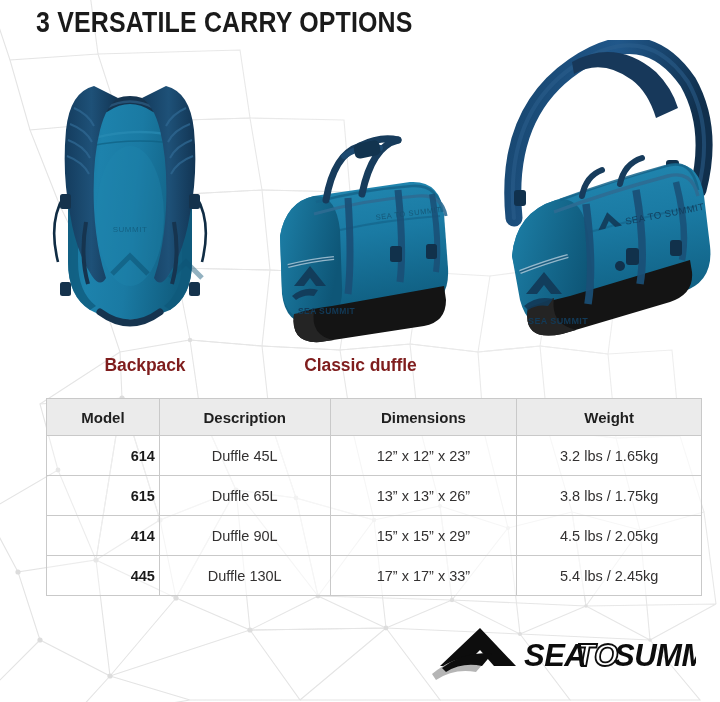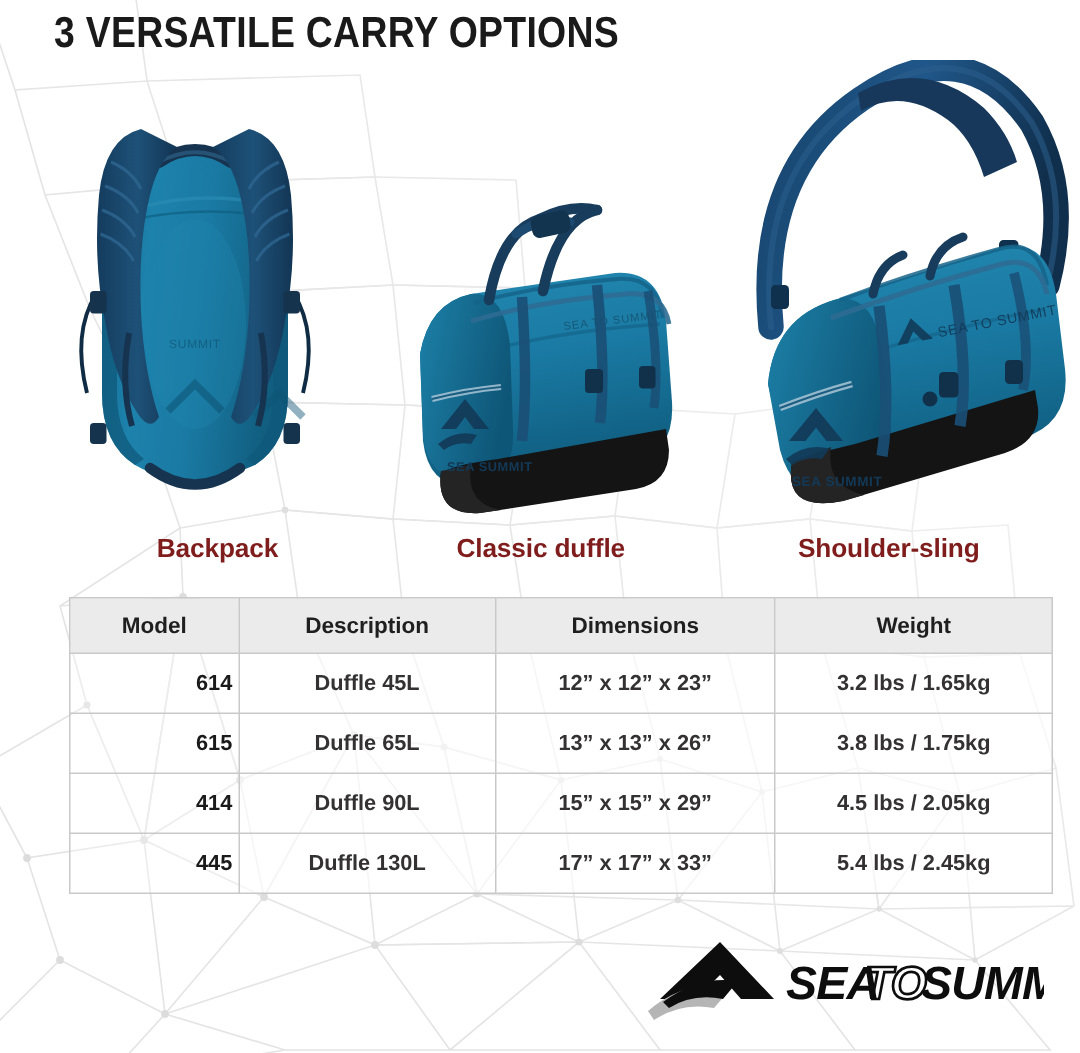--- a/index.html
+++ b/index.html
@@ -76,21 +76,21 @@
     border-collapse: collapse;
     z-index: 5;
     background: transparent;
   }
   #spec-table th, #spec-table td {
     border: 1px solid #c9c9c9;
     height: 39px;
     text-align: center;
     vertical-align: middle;
     font-size: 14.5px;
-    font-weight: bold;
+    font-weight: normal;
     color: #333131;
     padding: 0 4px;
   }
   #spec-table thead th {
     background: #ebebeb;
     font-weight: bold;
     font-size: 15px;
     color: #1f1f1f;
     height: 36px;
   }
@@ -420,21 +420,20 @@
         <path d="M56 254 l18 -22 l18 22 l-11 0 l-7 -9 l-7 9 Z" fill="#123a58"></path>
         <path d="M54 266 q13 -11 29 -7 l-5 7 q-11 -2 -20 4 Z" fill="#123a58"></path>
       </g>
       <text x="58" y="284" font-family="Liberation Sans, sans-serif" font-size="9" font-weight="bold" fill="#123a58" letter-spacing="0.4">SEA   SUMMIT</text>
 
       <g transform="rotate(-11 150 186)">
         <path d="M128 186 l12 -16 l12 16 l-7 0 l-5 -7 l-5 7 Z" fill="#123a58" opacity="0.9"></path>
         <text x="156" y="186" font-family="Liberation Sans, sans-serif" font-size="9.5" fill="#123a58" opacity="0.9" letter-spacing="0.5">SEA TO SUMMIT</text>
       </g>
     </svg>
-    <div class="product-caption">Shoulder-sling</div>
   </div>
 </div>
 
 <table id="spec-table">
   <colgroup>
     <col class="col-model">
       <col class="col-desc">
       <col class="col-dims">
       <col class="col-wt">
   </colgroup>

